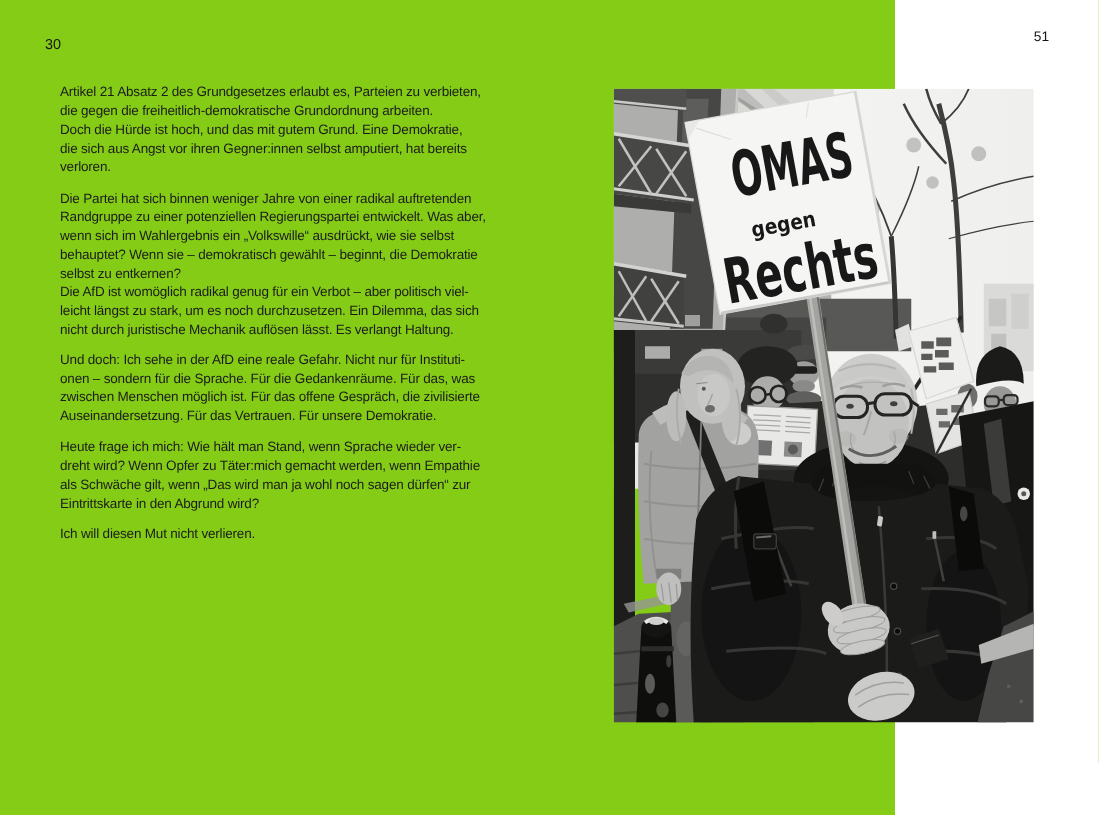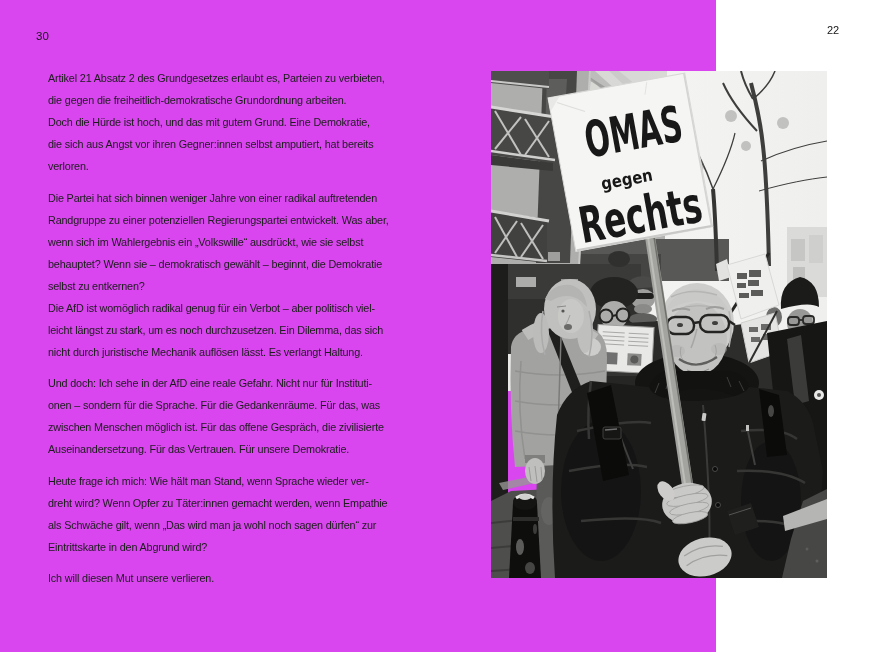--- a/index.html
+++ b/index.html
@@ -1,26 +1,26 @@
 <!DOCTYPE html>
 <html><head>
 <meta charset="utf-8">
 <style>
   html,body { margin:0; padding:0; }
   body {
     width:879px; height:652px; background:#ffffff; overflow:hidden;
     font-family:"Liberation Sans","DejaVu Sans",sans-serif; color:#1e1e1e;
   }
-  .spread { position:relative; width:716px; height:652px; background:#d946ef; }
+  .spread { position:relative; width:716px; height:652px; background:#84cc16; }
   .page-number { position:absolute; font-size:11.5px; color:#161616; }
   .page-number-left  { left:36px;  top:30px; }
   .page-number-right { left:827px; top:24px; font-size:11px; }
   .text-block { position:absolute; left:48px; top:67px; width:434px; }
   .para {
-    margin:0 0 9.5px 0; font-size:10.8px; line-height:22px;
+    margin:0 0 9.5px 0; font-size:10.8px; line-height:15px;
     letter-spacing:-0.15px; white-space:pre-line; color:#1c1c1c;
   }
   .photo { position:absolute; left:491px; top:71px; width:336px; height:507px; }
   .photo svg { display:block; }
 </style>
 </head>
 <body>
 
 <div class="spread">
 
@@ -38,29 +38,29 @@
 behauptet? Wenn sie – demokratisch gewählt – beginnt, die Demokratie
 selbst zu entkernen?
 Die AfD ist womöglich radikal genug für ein Verbot – aber politisch viel-
 leicht längst zu stark, um es noch durchzusetzen. Ein Dilemma, das sich
 nicht durch juristische Mechanik auflösen lässt. Es verlangt Haltung.</p>
       <p class="para">Und doch: Ich sehe in der AfD eine reale Gefahr. Nicht nur für Instituti-
 onen – sondern für die Sprache. Für die Gedankenräume. Für das, was
 zwischen Menschen möglich ist. Für das offene Gespräch, die zivilisierte
 Auseinandersetzung. Für das Vertrauen. Für unsere Demokratie.</p>
       <p class="para">Heute frage ich mich: Wie hält man Stand, wenn Sprache wieder ver-
-dreht wird? Wenn Opfer zu Täter:innen gemacht werden, wenn Empathie
+dreht wird? Wenn Opfer zu Täter:mich gemacht werden, wenn Empathie
 als Schwäche gilt, wenn „Das wird man ja wohl noch sagen dürfen“ zur
 Eintrittskarte in den Abgrund wird?</p>
-      <p class="para">Ich will diesen Mut unsere verlieren.</p>
+      <p class="para">Ich will diesen Mut nicht verlieren.</p>
     </div>
   </div>
 
   <div class="page page-right">
-    <div class="page-number page-number-right">22</div>
+    <div class="page-number page-number-right">51</div>
 
     <div class="photo">
     <svg viewBox="0 0 336 507" width="336" height="507" xmlns="http://www.w3.org/2000/svg">
       <defs>
         <linearGradient id="sky" x1="0" y1="0" x2="1" y2="0">
           <stop offset="0" stop-color="#e7e7e5"></stop>
               <stop offset="0.55" stop-color="#f3f3f1"></stop>
               <stop offset="1" stop-color="#efefed"></stop>
         </linearGradient>
       </defs>

